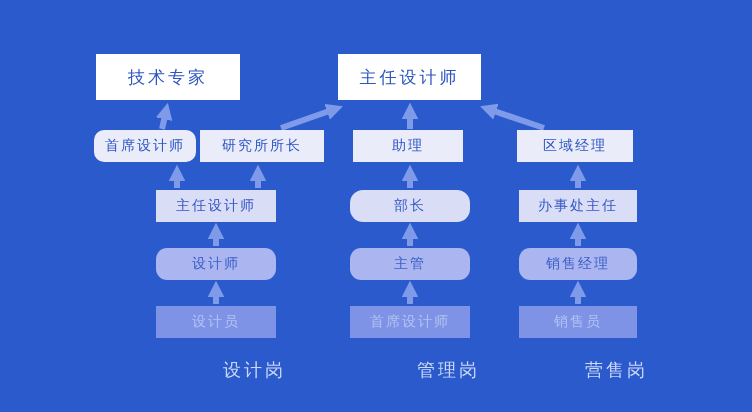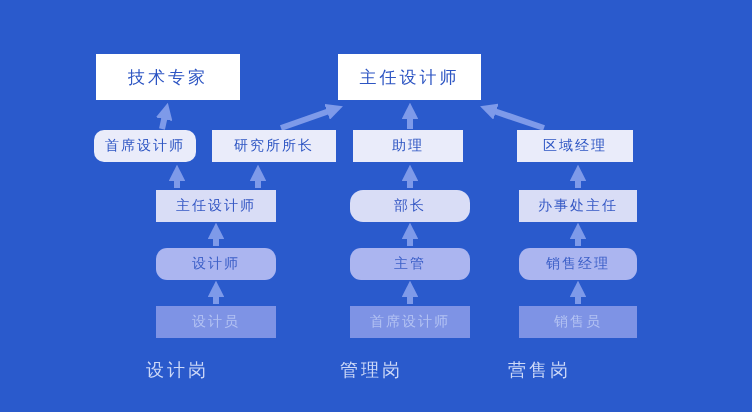--- a/index.html
+++ b/index.html
@@ -26,21 +26,21 @@
     font-size:17px;letter-spacing:3px;font-weight:500;
   }
   .lv2{background:#EAECFA;color:#2D55C3;font-size:14px;}
   .lv3{background:#D9DDF6;color:#3558C4;font-size:14px;}
   .lv4{background:#ABB5F0;color:#3D60C8;font-size:14px;border-radius:11px;}
   .lv5{background:#7E93E5;color:#B3C2F3;font-size:14px;}
   .track-label{
     position:absolute;
     color:#CCD8F7;
     font-size:18px;letter-spacing:3px;
-    text-align:left;
+    text-align:right;
     width:140px;
     white-space:nowrap;
   }
   .arrows{
     position:absolute;left:0;top:0;width:752px;height:412px;
     pointer-events:none;
   }
   .arrows line{stroke:#7E9AE9;stroke-width:6;}
 </style>
 </head>
@@ -71,21 +71,21 @@
 
     <line x1="216" y1="304" x2="216" y2="289" marker-end="url(#ah)"></line>
     <line x1="410" y1="304" x2="410" y2="289" marker-end="url(#ah)"></line>
     <line x1="578" y1="304" x2="578" y2="289" marker-end="url(#ah)"></line>
   </svg>
 
   <div class="node lv1" style="left:96px;top:54px;width:144px;height:46px;">技术专家</div>
   <div class="node lv1" style="left:338px;top:54px;width:143px;height:46px;">主任设计师</div>
 
   <div class="node lv2" style="left:94px;top:130px;width:102px;height:32px;border-radius:10px;">首席设计师</div>
-  <div class="node lv2" style="left:212px;top:130px;width:124px;height:32px;">研究所所长</div>
+  <div class="node lv2" style="left:200px;top:130px;width:124px;height:32px;">研究所所长</div>
   <div class="node lv2" style="left:517px;top:130px;width:116px;height:32px;">区域经理</div>
   <div class="node lv2" style="left:353px;top:130px;width:110px;height:32px;">助理</div>
 
   <div class="node lv3" style="left:156px;top:190px;width:120px;height:32px;">主任设计师</div>
   <div class="node lv3" style="left:350px;top:190px;width:120px;height:32px;border-radius:13px;">部长</div>
   <div class="node lv3" style="left:519px;top:190px;width:118px;height:32px;">办事处主任</div>
 
   <div class="node lv4" style="left:156px;top:248px;width:120px;height:32px;">设计师</div>
   <div class="node lv4" style="left:350px;top:248px;width:120px;height:32px;">主管</div>
   <div class="node lv4" style="left:519px;top:248px;width:118px;height:32px;">销售经理</div>

